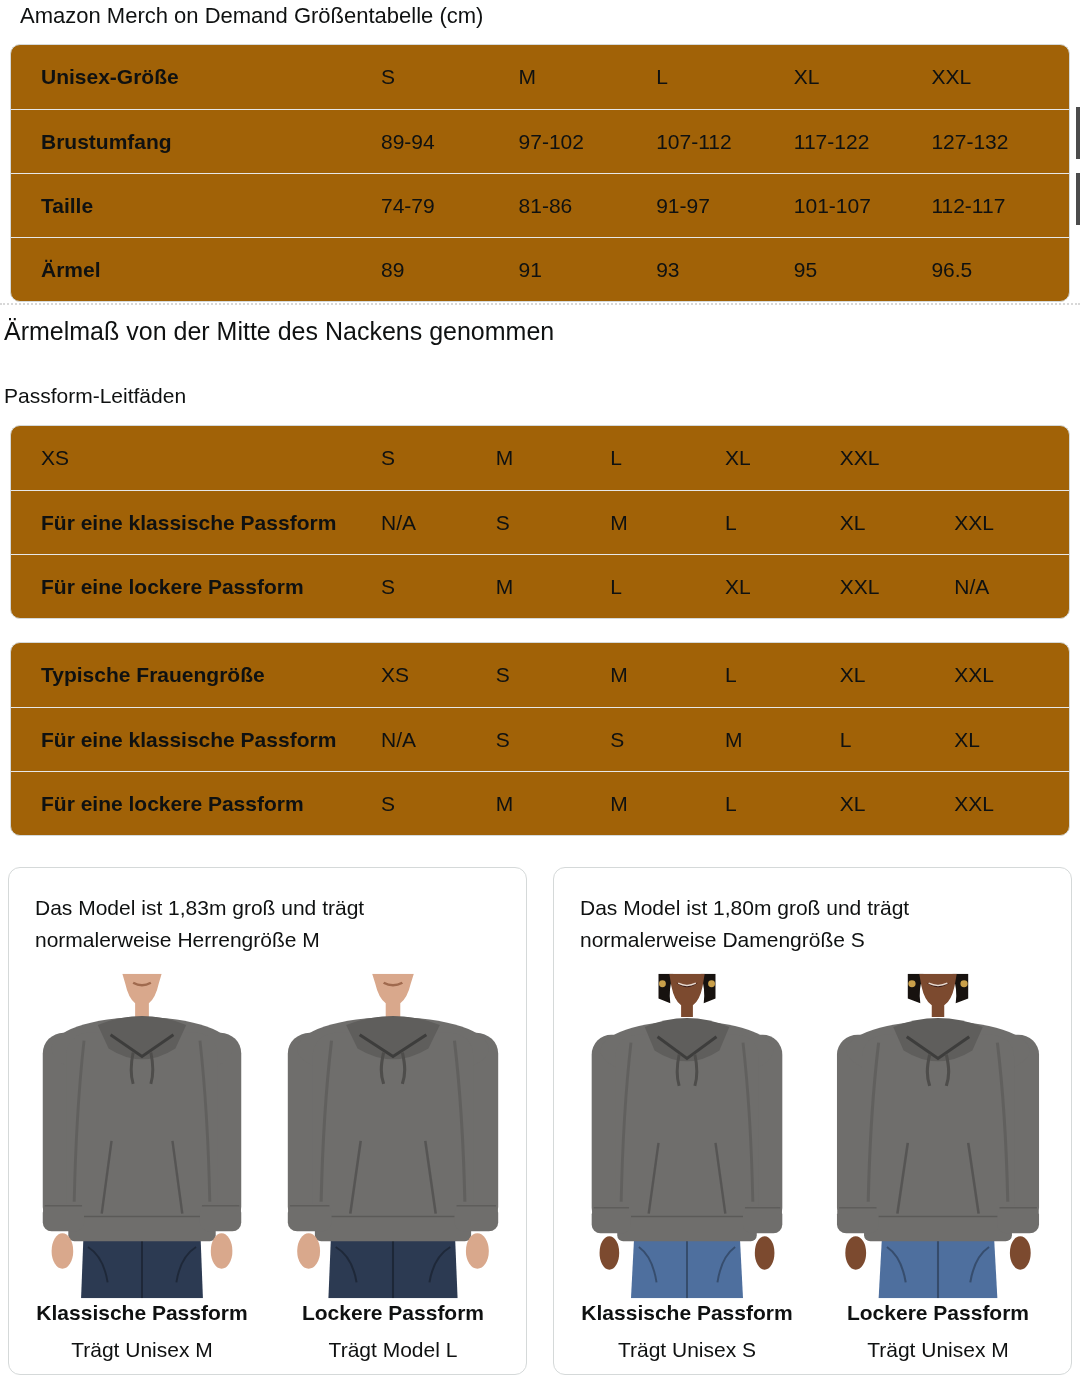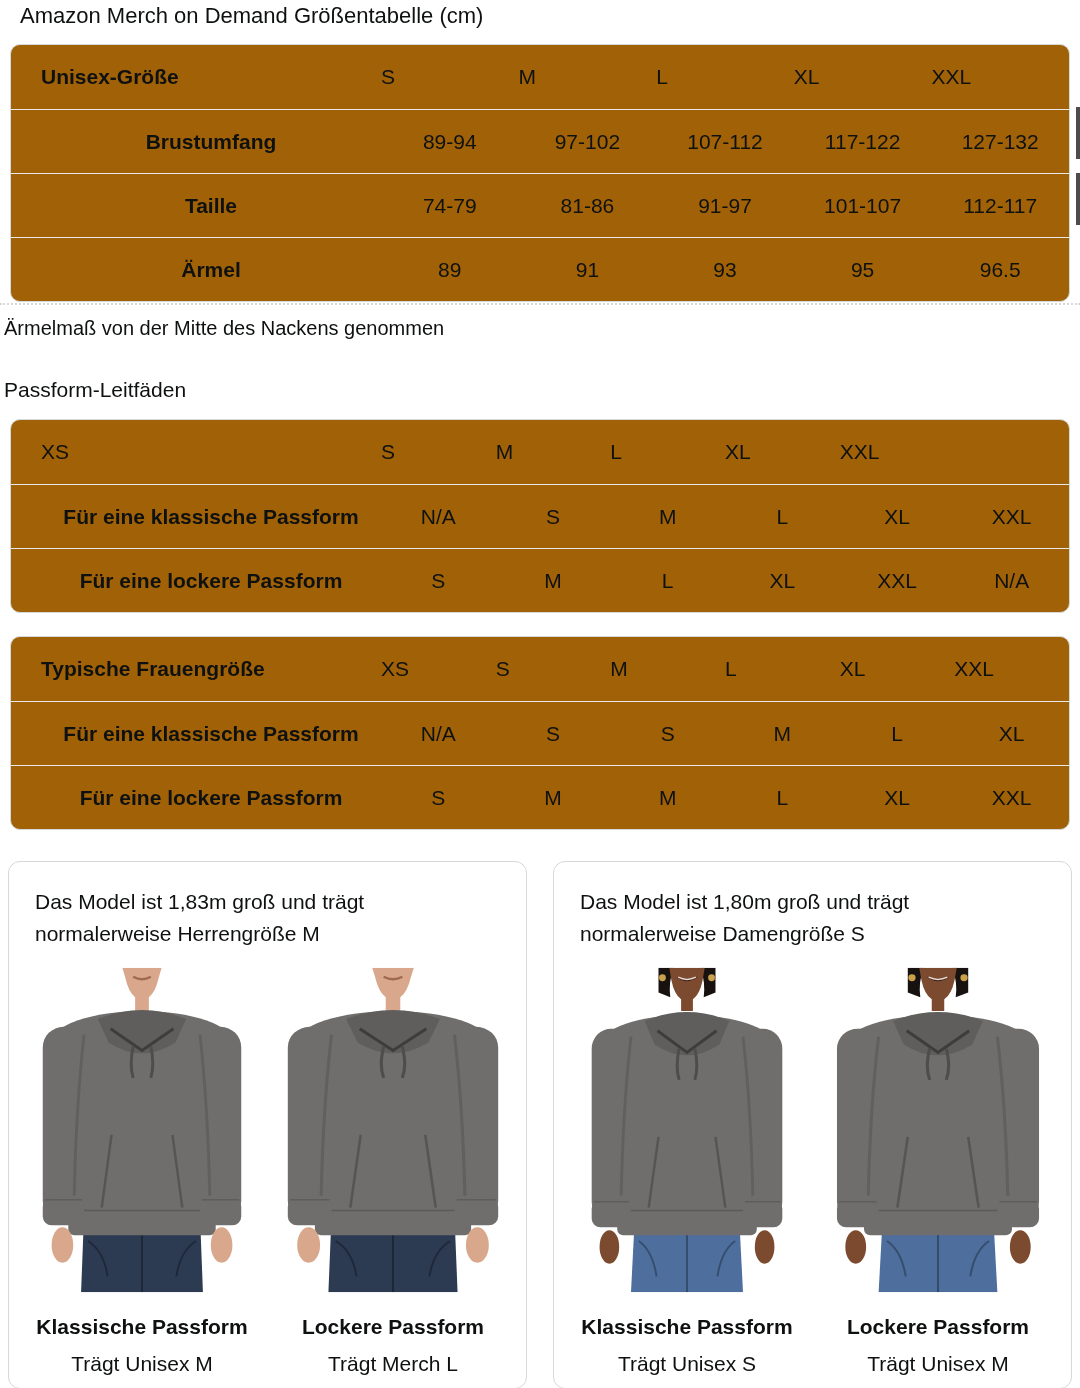--- a/index.html
+++ b/index.html
@@ -14,37 +14,37 @@
   body{
     width:1080px;height:1388px;position:relative;overflow:hidden;
     background:#fff;color:var(--text);
     font-family:"Liberation Sans",sans-serif;
   }
   .page-title{margin:0;padding:3px 0 0 20px;font-size:22px;font-weight:400;}
 
   .size-table{margin:15px 10px 0;border:1px solid var(--border);border-radius:10px;overflow:hidden;background:#a16207;}
   .t-row{display:grid;grid-template-columns:340px repeat(5,1fr);align-items:center;height:64px;padding-left:30px;font-size:21px;}
   .t-row.cols7{grid-template-columns:340px repeat(6,1fr);}
-  .t-row + .t-row{border-top:1px solid var(--divider);text-align:center;}
+  .t-row + .t-row{border-top:1px solid var(--divider);}
   .t-row .lbl{font-weight:bold;}
   .t-row .val{font-weight:400;}
 
-  .note{margin:15px 0 0 4px;font-size:20px;}
+  .note{margin:15px 0 0 4px;font-size:25px;}
   .fit-heading{margin:38px 0 0 4px;font-size:21px;font-weight:400;}
   .size-table.fit1{margin-top:17px;}
   .size-table.fit2{margin-top:23px;}
 
   .cards{display:flex;gap:26px;margin:31px 8px 0;}
   .model-card{flex:1;border:1px solid var(--border);border-radius:12px;padding:24px 20px 12px;background:#fff;}
   .card-caption{font-size:21px;line-height:1.5;padding:0 0 0 6px;max-width:440px;}
   .figures{display:flex;justify-content:space-between;margin-top:16px;}
   .figure{width:226px;text-align:center;}
   svg.model{width:226px;height:330px;display:block;}
   .figure.loose svg.model{transform:scaleX(1.06);transform-origin:center;}
-  .fit-label{font-weight:bold;font-size:21px;margin-top:20px;}
+  .fit-label{font-weight:bold;font-size:21px;margin-top:0;}
   .size-label{font-size:21px;margin-top:13px;}
 
   .scroll-track{position:absolute;left:0;right:0;top:303px;border-top:2px dotted #d8d8d8;height:0;}
   .scroll-thumb{position:absolute;right:0;width:4px;background:var(--scrollbar);}
   .scroll-thumb.seg1{top:107px;height:52px;}
   .scroll-thumb.seg2{top:173px;height:52px;}
 </style>
 </head>
 <body>
 
@@ -232,21 +232,21 @@
             <use href="#model-male"></use>
           </svg>
         <div class="fit-label">Klassische Passform</div>
         <div class="size-label">Trägt Unisex M</div>
       </div>
       <div class="figure loose">
         <svg class="model" viewBox="0 0 230 330">
             <use href="#model-male"></use>
           </svg>
         <div class="fit-label">Lockere Passform</div>
-        <div class="size-label">Trägt Merch L</div>
+        <div class="size-label">Trägt Model L</div>
       </div>
     </div>
   </div>
 
   <div class="model-card">
     <div class="card-caption">Das Model ist 1,80m groß und trägt normalerweise Damengröße S</div>
     <div class="figures">
       <div class="figure">
         <svg class="model" viewBox="0 0 230 330">
             <use href="#model-female"></use>

